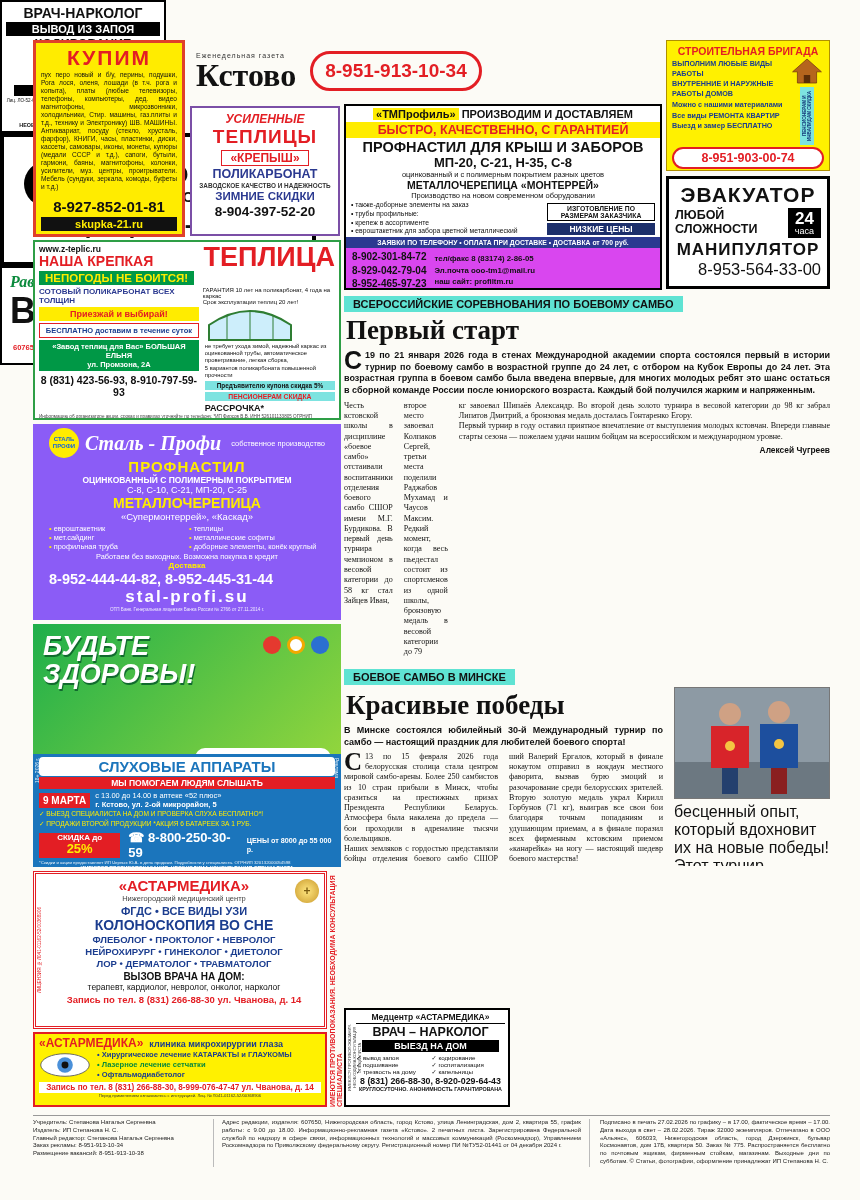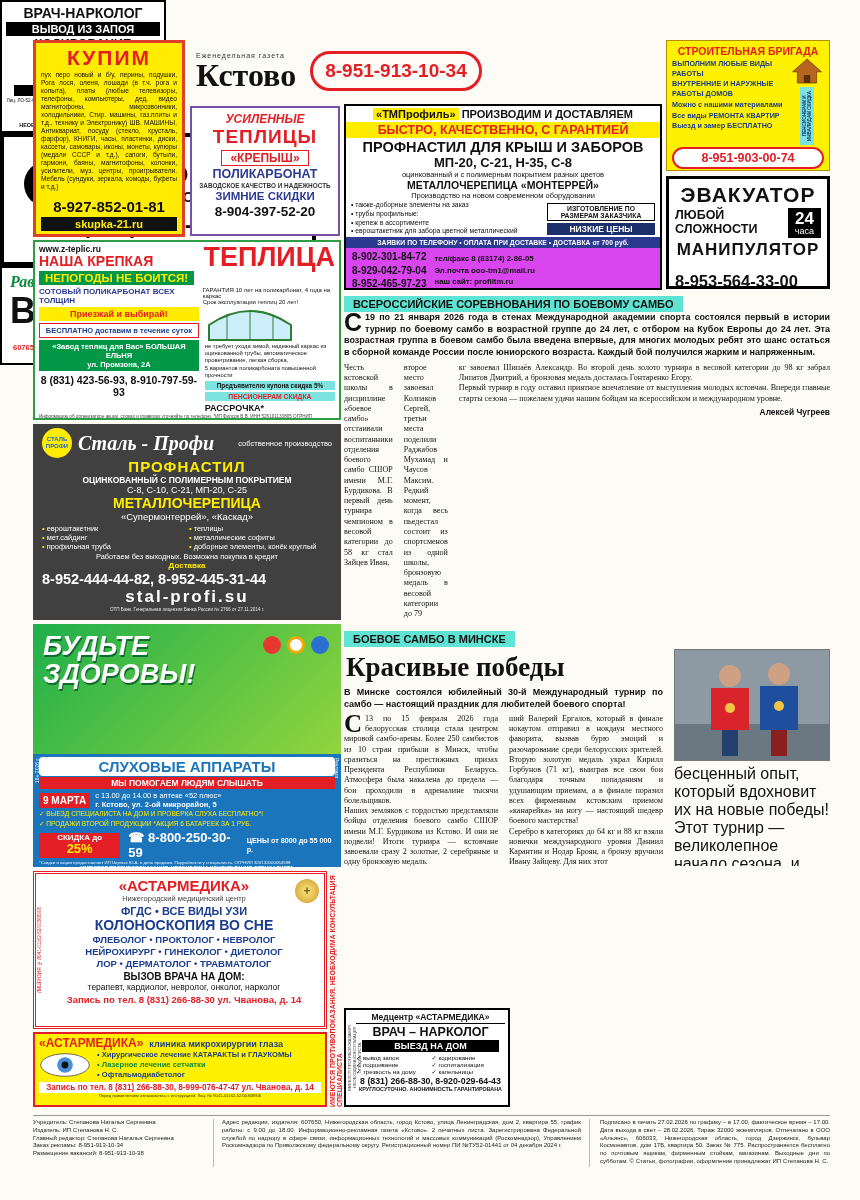--- a/index.html
+++ b/index.html
@@ -37,21 +37,21 @@
 
 
 .evak{left:666px;top:176px;width:164px;height:113px;background:#fff;border:3px solid #000;padding:4px 6px}
 .evak-title{font-size:21px;font-weight:900;letter-spacing:1px;text-align:center}
 .evak-mid{display:flex;align-items:center;justify-content:space-between;margin-top:1px}
 .evak-sub{font-size:12.5px;font-weight:900;width:78px;line-height:1.1}
 .evak-badge{background:#000;color:#fff;text-align:center;padding:2px 7px;line-height:1}
 .evak-badge .n{font-size:17px;font-weight:900}
 .evak-badge .t{font-size:9px}
 .evak-line2{font-size:17px;font-weight:900;letter-spacing:1px;text-align:center;margin-top:2px}
-.evak-phone{font-size:16.5px;font-weight:700;text-align:left;margin-top:12px}
+.evak-phone{font-size:16.5px;font-weight:400;text-align:right;margin-top:0}
 
 
 .krepysh{left:190px;top:106px;width:150px;height:130px;background:#fff;border:2px solid #7b4fa6;padding:4px 3px;text-align:center}
 .kr1{color:#e31e24;font-size:12px;font-weight:900;font-style:italic}
 .kr2{color:#e31e24;font-size:19px;font-weight:900;letter-spacing:1px}
 .kr3{color:#e31e24;font-size:12px;font-weight:900;border:1.5px solid #e31e24;display:inline-block;padding:0 8px;margin:1px 0}
 .kr4{color:#2b3990;font-size:12.5px;font-weight:900}
 .kr5{font-size:6.4px;font-weight:bold;color:#333;margin:1px 0}
 .kr6{color:#2b3990;font-size:11.5px;font-weight:900}
 .kr-phone{font-size:13.5px;font-weight:900;margin-top:2px}
@@ -110,41 +110,41 @@
 .zt-fact{background:#009846;color:#fff;font-size:7.5px;font-weight:bold;text-align:center;padding:2px}
 .zt-phones{font-size:10.5px;font-weight:900;text-align:center;margin-top:1px}
 .zt-r{flex:1;display:flex;flex-direction:column;gap:2px}
 .zt-feat{font-size:5.8px;line-height:1.25}
 .zt-coupon{background:#7de3e0;font-size:6.4px;font-weight:bold;text-align:center;padding:1px}
 .zt-pens{background:#7de3e0;color:#e31e24;font-size:6.8px;font-weight:900;text-align:center;padding:1px}
 .zt-credit{font-size:9px;font-weight:900}
 .zt-fine{font-size:4.6px;color:#444;margin-top:1px}
 
 
-.stal{left:33px;top:424px;width:308px;height:196px;background:#404040;color:#fff;padding:4px 9px;display:flex;flex-direction:column}
+.stal{left:33px;top:424px;width:308px;height:196px;background:#8b5cf6;color:#fff;padding:4px 16px;display:flex;flex-direction:column}
 .st-head{display:flex;align-items:center;gap:6px}
 .st-logo{width:30px;height:30px;border-radius:50%;background:#ffec00;color:#1566d9;font-size:6px;font-weight:900;display:flex;flex-direction:column;align-items:center;justify-content:center;line-height:1.1}
 .st-name{font-family:"Liberation Serif",serif;font-style:italic;font-size:20px;font-weight:bold}
 .st-own{font-size:7.5px;margin-left:auto;text-align:right}
 .st-prof{color:#ffec00;font-size:15px;font-weight:900;text-align:center;letter-spacing:1px}
 .st-zinc{font-size:8.5px;font-weight:bold;text-align:center}
 .st-marks{font-size:9px;text-align:center}
 .st-metal{color:#ffec00;font-size:14px;font-weight:900;text-align:center}
 .st-brands{font-size:9.5px;text-align:center}
 .st-cols{display:flex;gap:4px;font-size:7.4px;margin-top:2px}
 .st-cols ul{flex:1;list-style:none}
 .st-cols li::before{content:"• ";color:#ffec00}
 .st-work{font-size:7.4px;text-align:center;margin-top:1px}
 .st-del{color:#ffec00;font-weight:bold;font-size:8px;text-align:center}
 .st-phones{font-size:14.5px;font-weight:900;margin-top:1px}
 .st-site{font-size:17px;font-weight:900;text-align:center;letter-spacing:2px}
 .st-fine{font-size:4.6px;text-align:center;opacity:.85}
 
 
-.zdorov{left:33px;top:624px;width:308px;height:162px;background:linear-gradient(135deg,#1faf4b,#9ad83c);padding:8px 10px;display:flex;flex-direction:column}
+.zdorov{left:33px;top:624px;width:308px;height:162px;background:linear-gradient(135deg,#1faf4b,#9ad83c);padding:8px 10px;display:flex;flex-direction:row}
 .zd-title{color:#fff;font-size:27px;font-weight:900;font-style:italic;line-height:1.05;text-shadow:1px 2px 0 #116b2e}
 .zd-icons{position:absolute;right:12px;top:12px;display:flex;gap:6px}
 .zd-dot{width:18px;height:18px;border-radius:50%}
 .zd-strip{background:#fff;border-radius:10px;color:#1b3d8f;font-size:9.5px;font-weight:900;text-align:center;padding:4px 0;margin-top:auto}
 
 
 .sluh{left:33px;top:754px;width:308px;height:113px;background:#1b75bc;color:#fff;padding:3px 6px;display:flex;flex-direction:column;position:absolute}
 .sl-title{background:#fff;color:#1b75bc;font-size:15px;font-weight:900;text-align:center;border-radius:4px;padding:1px 0}
 .sl-red{background:#e31e24;color:#fff;font-size:8.5px;font-weight:bold;text-align:center;padding:1px 0;margin-top:1px}
 .sl-row{display:flex;gap:5px;align-items:center;margin-top:2px}
@@ -327,20 +327,21 @@
       <div class="tmp-contacts">
         <div>тел/факс 8 (83174) 2-86-05</div>
         <div>Эл.почта ooo-tm1@mail.ru</div>
         <div>наш сайт: profiltm.ru</div>
       </div>
     </div>
   </section>
 
   <section class="b art">
     <div><span class="sec-strip">ВСЕРОССИЙСКИЕ СОРЕВНОВАНИЯ ПО БОЕВОМУ САМБО</span></div>
+    <h1 class="headline">Первый старт</h1>
     <p class="lead dropcap">С 19 по 21 января 2026 года в стенах Международной академии спорта состоялся первый в истории турнир по боевому самбо в возрастной группе до 24 лет, с отбором на Кубок Европы до 24 лет. Эта возрастная группа в боевом самбо была введена впервые, для многих молодых ребят это шанс остаться в сборной команде России после юниорского возраста. Каждый бой получился жарким и напряженным.</p>
     <div class="cols3">
       <div class="col pre">Честь кстовской школы в дисциплине «боевое самбо» отстаивали воспитанники отделения боевого самбо СШОР имени М.Г. Бурдикова. В первый день турнира чемпионом в весовой категории до 58 кг стал Зайцев Иван,</div>
       <div class="col pre">второе место завоевал Колпаков Сергей, третьи места поделили Раджабов Мухамад и Чаусов Максим. Редкий момент, когда весь пьедестал состоит из спортсменов из одной школы, бронзовую медаль в весовой категории до 79</div>
       <div>
         <div class="col pre">кг завоевал Шипаёв Александр. Во второй день золото турнира в весовой категории до 98 кг забрал Липатов Дмитрий, а бронзовая медаль досталась Гонтаренко Егору.
 Первый турнир в году оставил приятное впечатление от выступления молодых кстовчан. Впереди главные старты сезона — пожелаем удачи нашим бойцам на всероссийском и международном уровне.</div>
         <div class="author">Алексей Чугреев</div>
       </div>
     </div>

